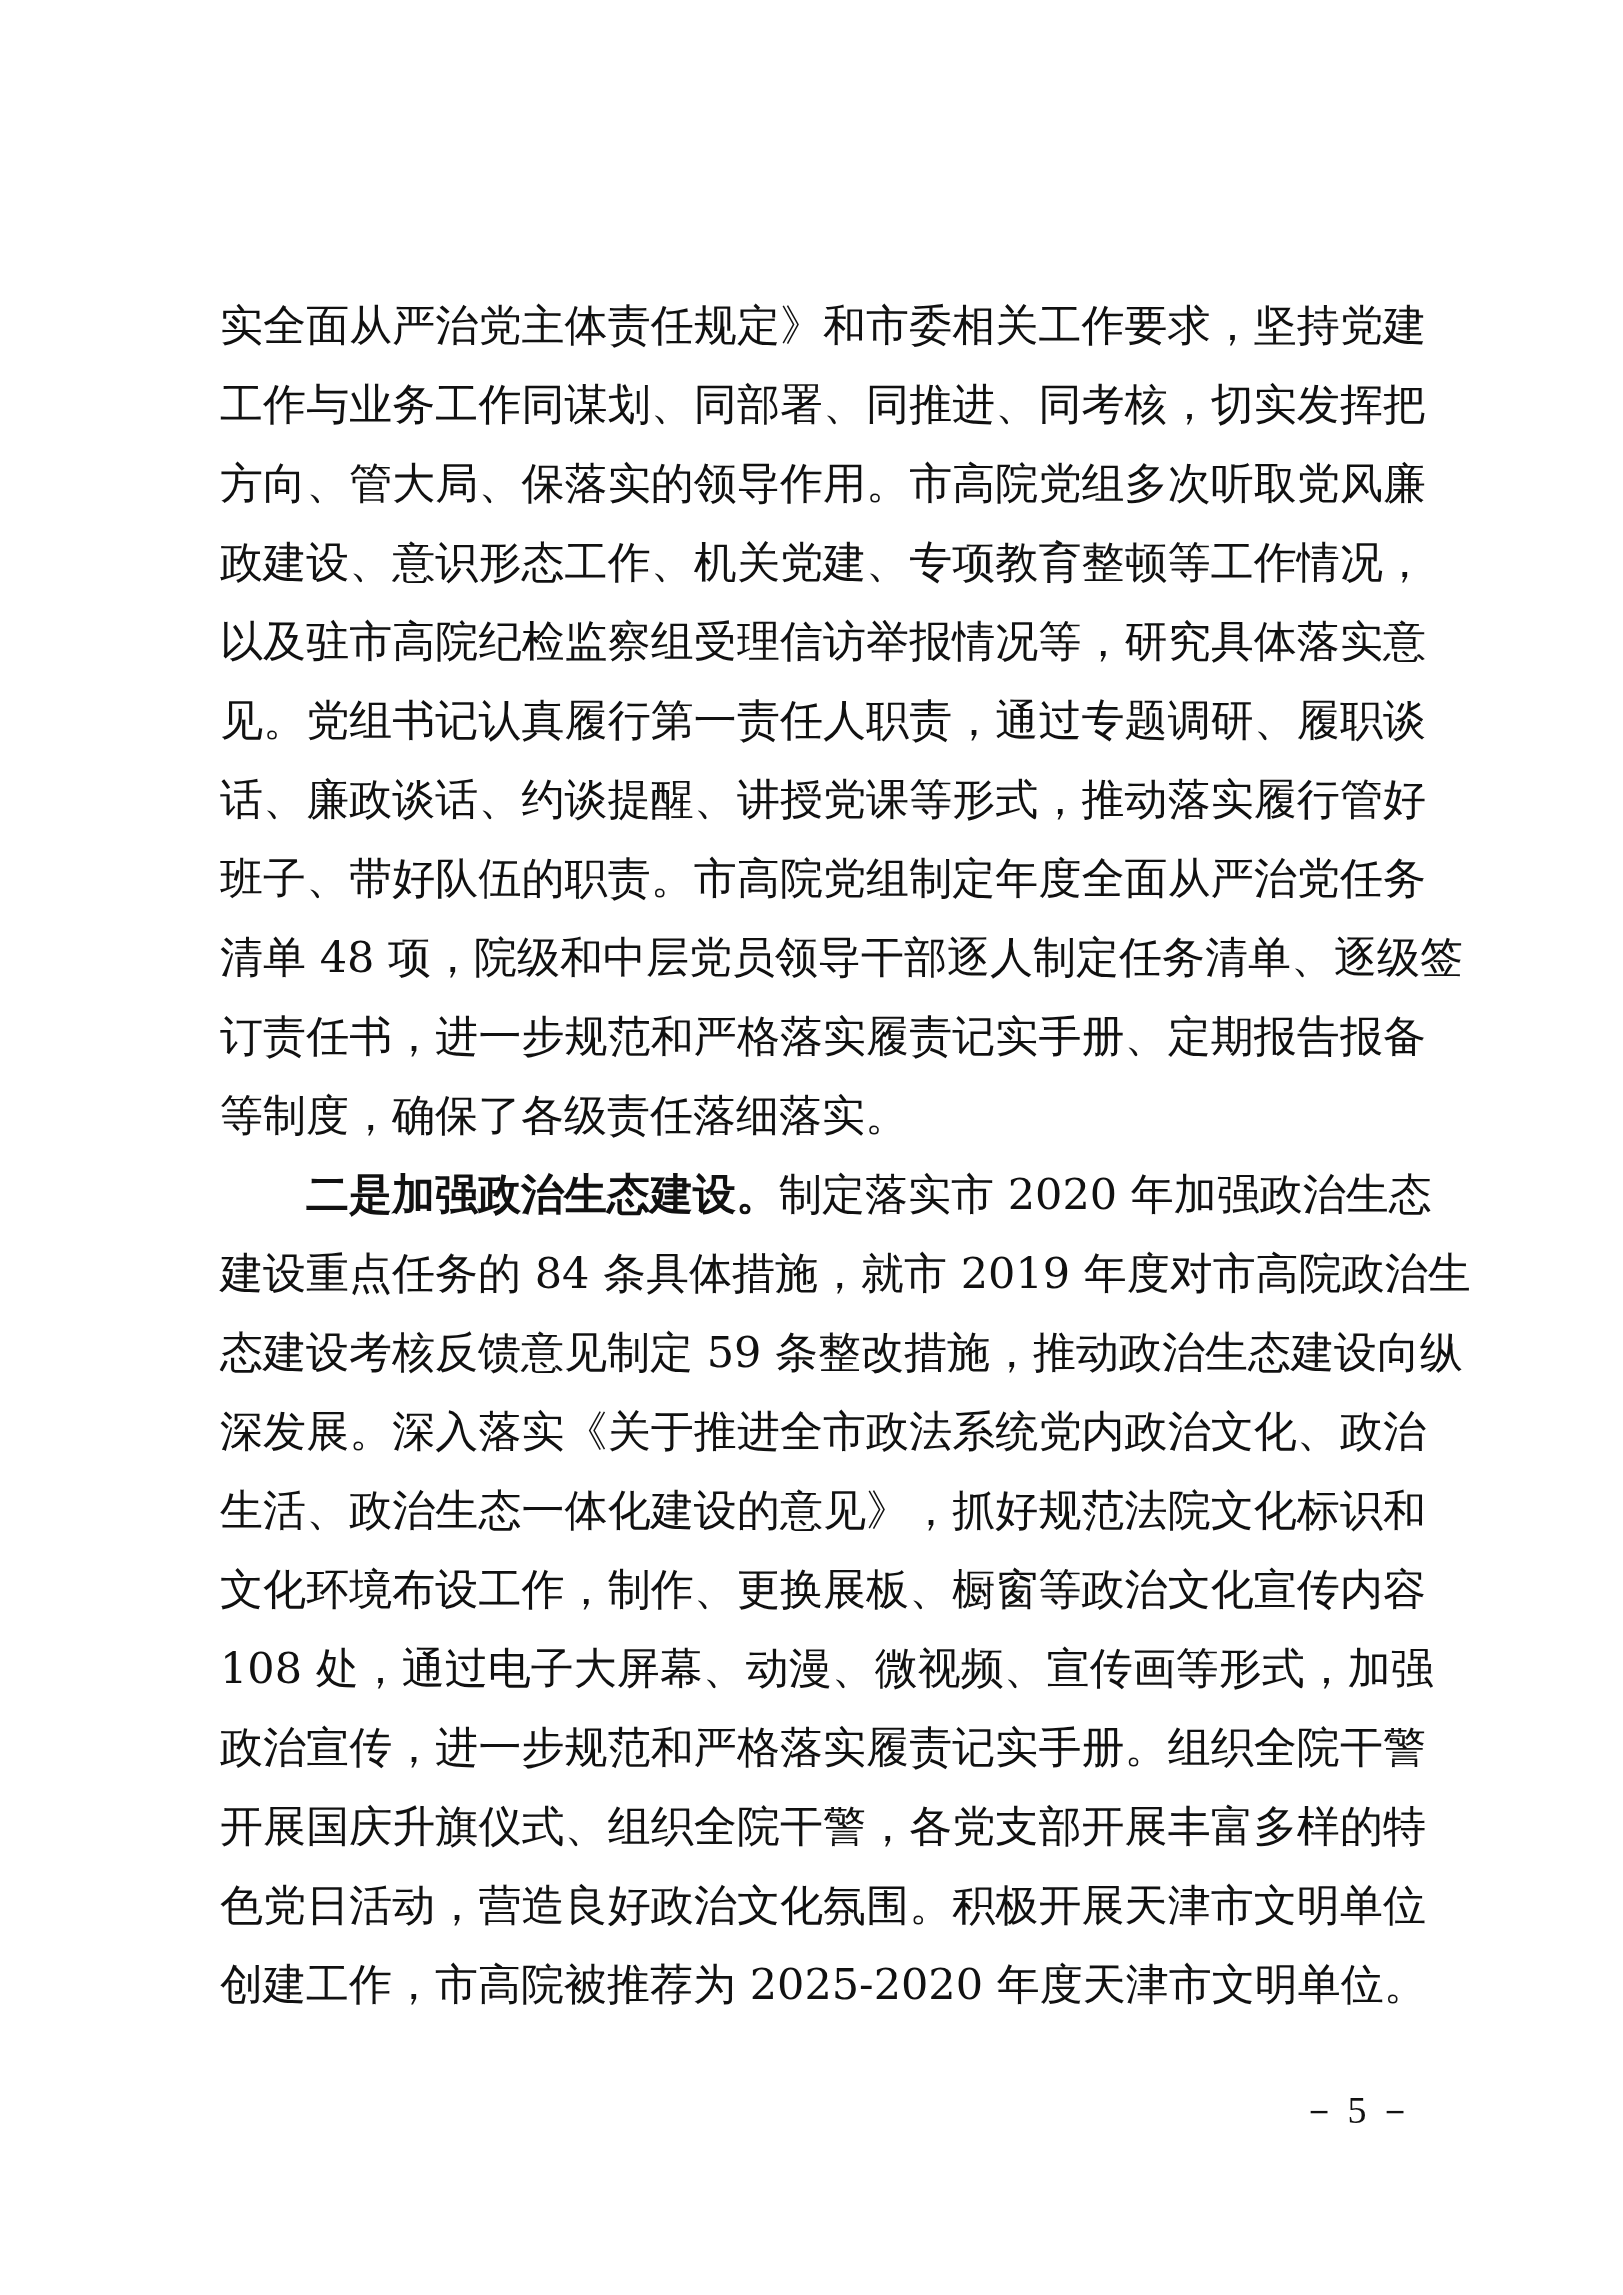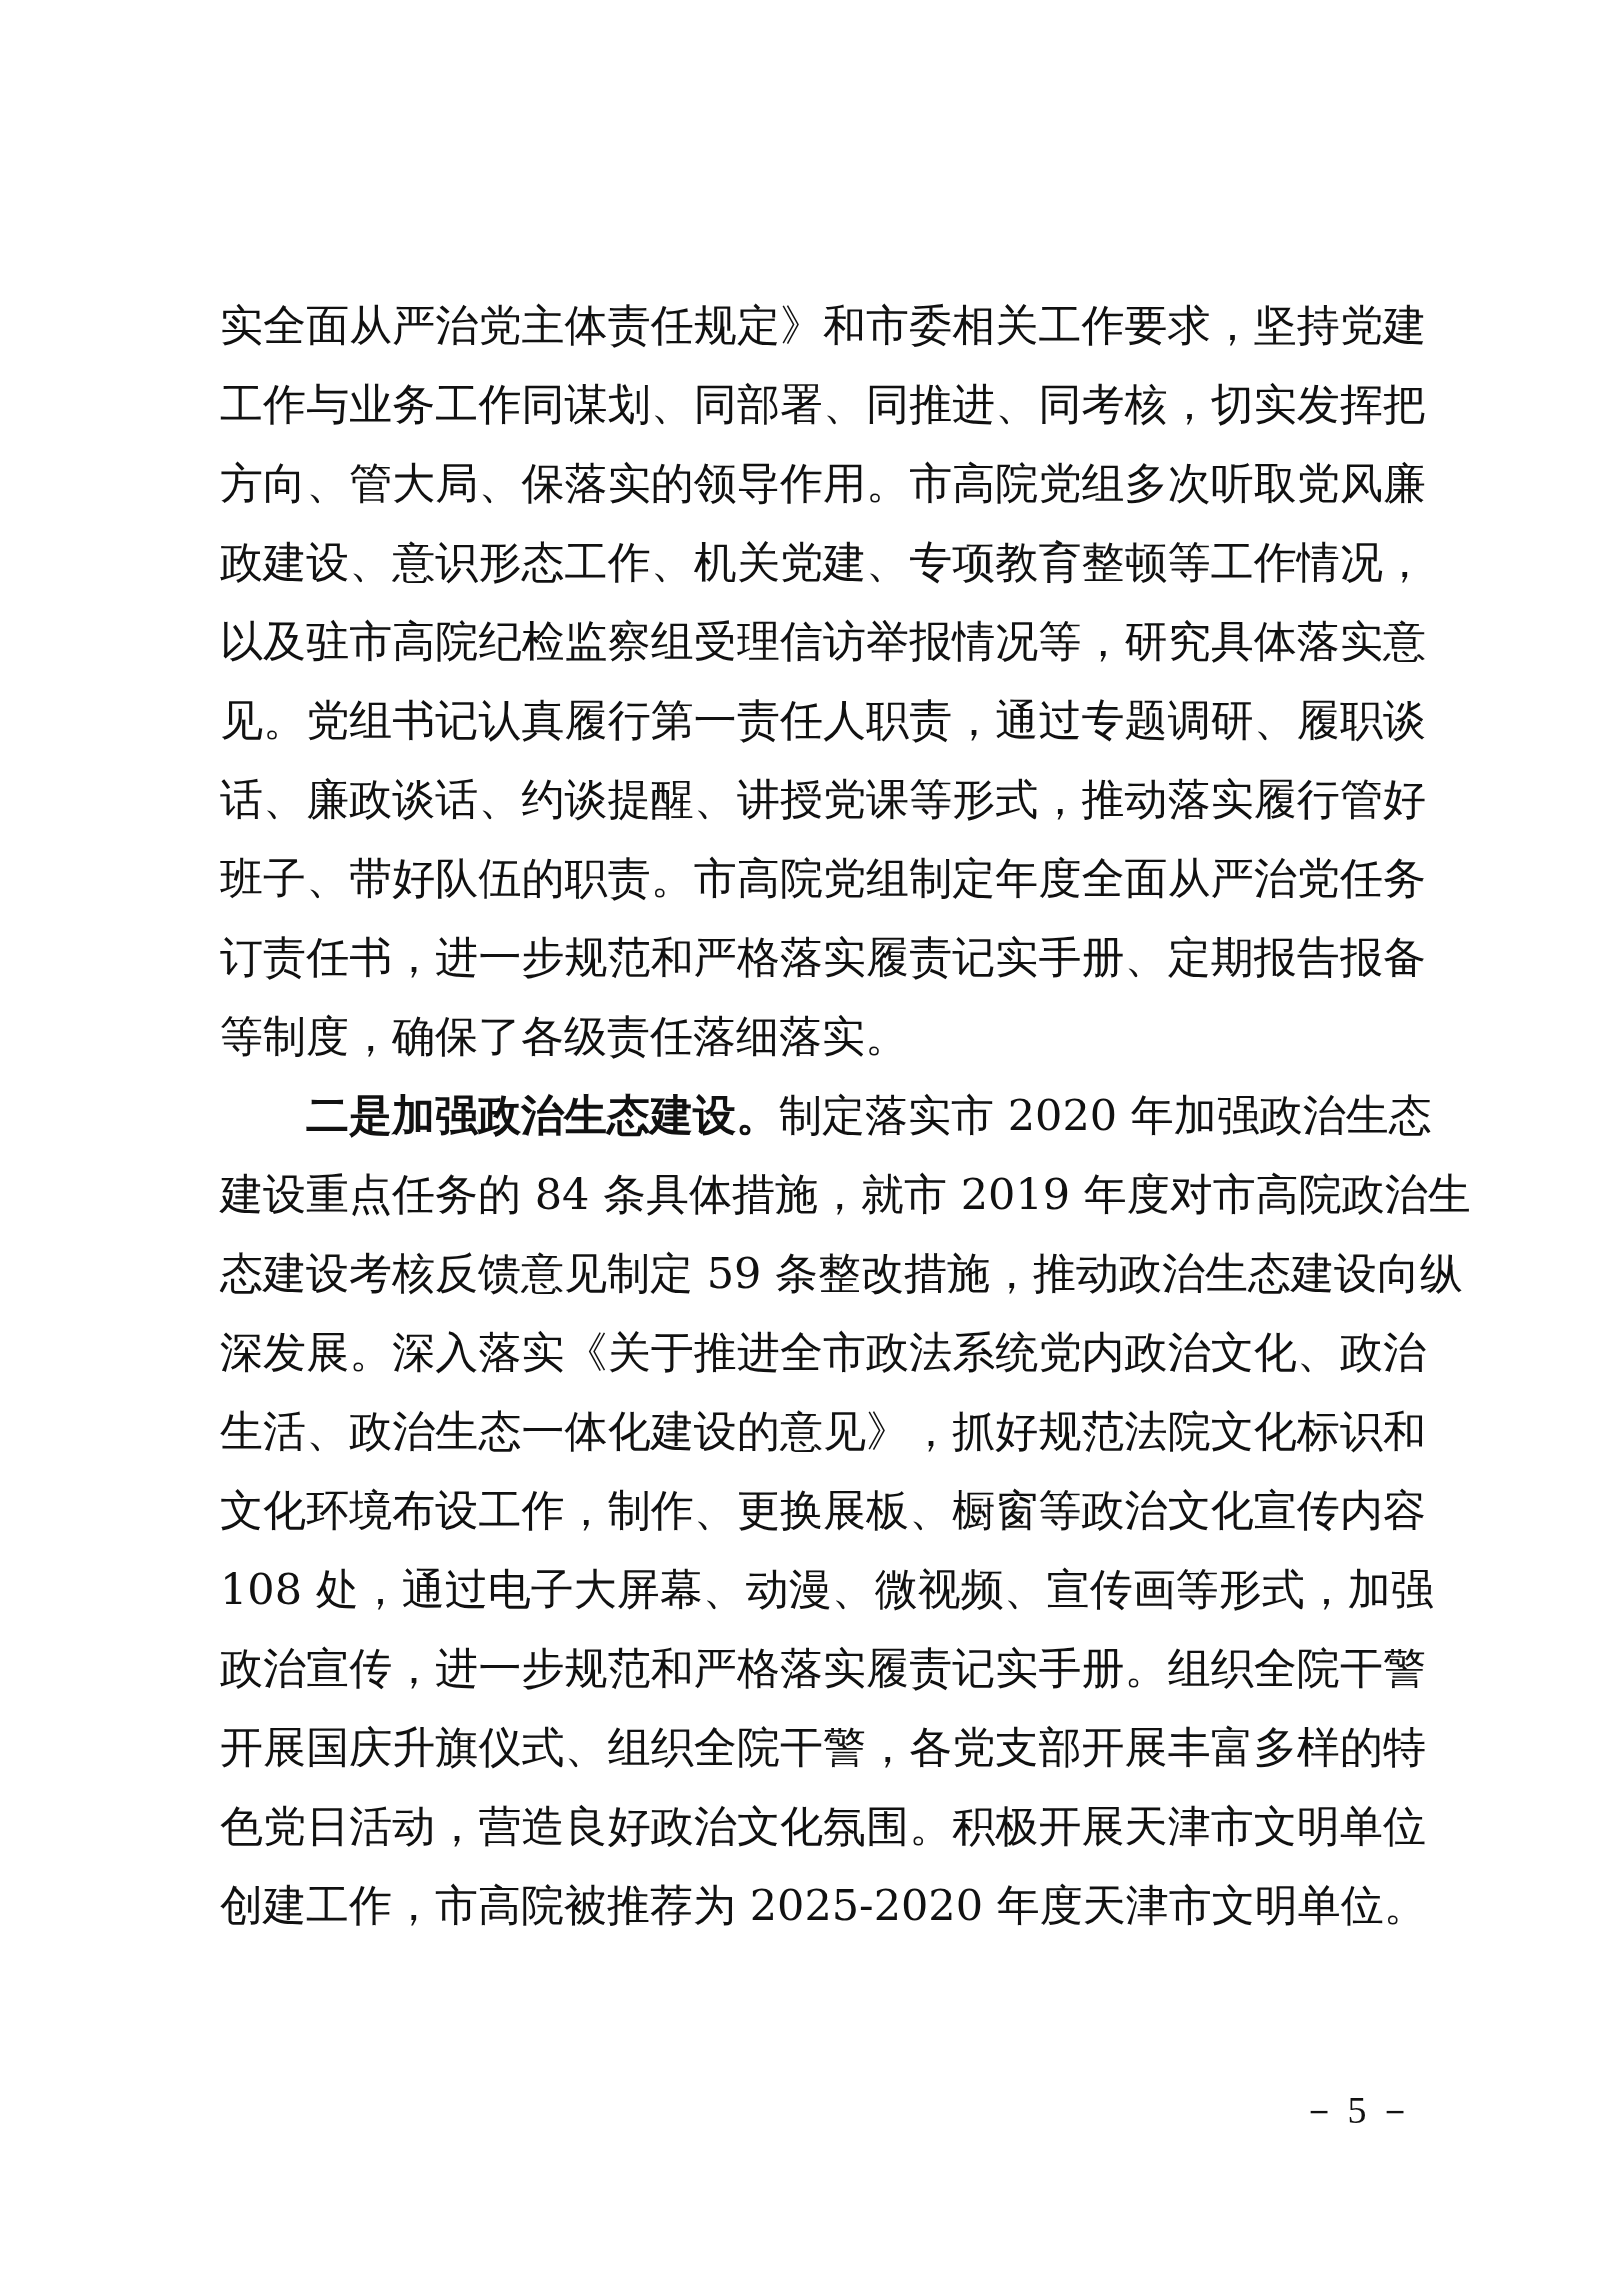--- a/index.html
+++ b/index.html
@@ -70,20 +70,21 @@
 
     <div class="paragraph">
       <span class="line">实全面从严治党主体责任规定》和市委相关工作要求，坚持党建</span>
       <span class="line">工作与业务工作同谋划、同部署、同推进、同考核，切实发挥把</span>
       <span class="line">方向、管大局、保落实的领导作用。市高院党组多次听取党风廉</span>
       <span class="line">政建设、意识形态工作、机关党建、专项教育整顿等工作情况，</span>
       <span class="line">以及驻市高院纪检监察组受理信访举报情况等，研究具体落实意</span>
       <span class="line">见。党组书记认真履行第一责任人职责，通过专题调研、履职谈</span>
       <span class="line">话、廉政谈话、约谈提醒、讲授党课等形式，推动落实履行管好</span>
       <span class="line">班子、带好队伍的职责。市高院党组制定年度全面从严治党任务</span>
+      <span class="line">清单 48 项，院级和中层党员领导干部逐人制定任务清单、逐级签</span>
       <span class="line">订责任书，进一步规范和严格落实履责记实手册、定期报告报备</span>
       <span class="line last">等制度，确保了各级责任落细落实。</span>
     </div>
 
     <div class="paragraph">
       <span class="line indent"><span class="lead">二是加强政治生态建设。</span><span>制定落实市 2020 年加强政治生态</span></span>
       <span class="line">建设重点任务的 84 条具体措施，就市 2019 年度对市高院政治生</span>
       <span class="line">态建设考核反馈意见制定 59 条整改措施，推动政治生态建设向纵</span>
       <span class="line">深发展。深入落实《关于推进全市政法系统党内政治文化、政治</span>
       <span class="line">生活、政治生态一体化建设的意见》，抓好规范法院文化标识和</span>

